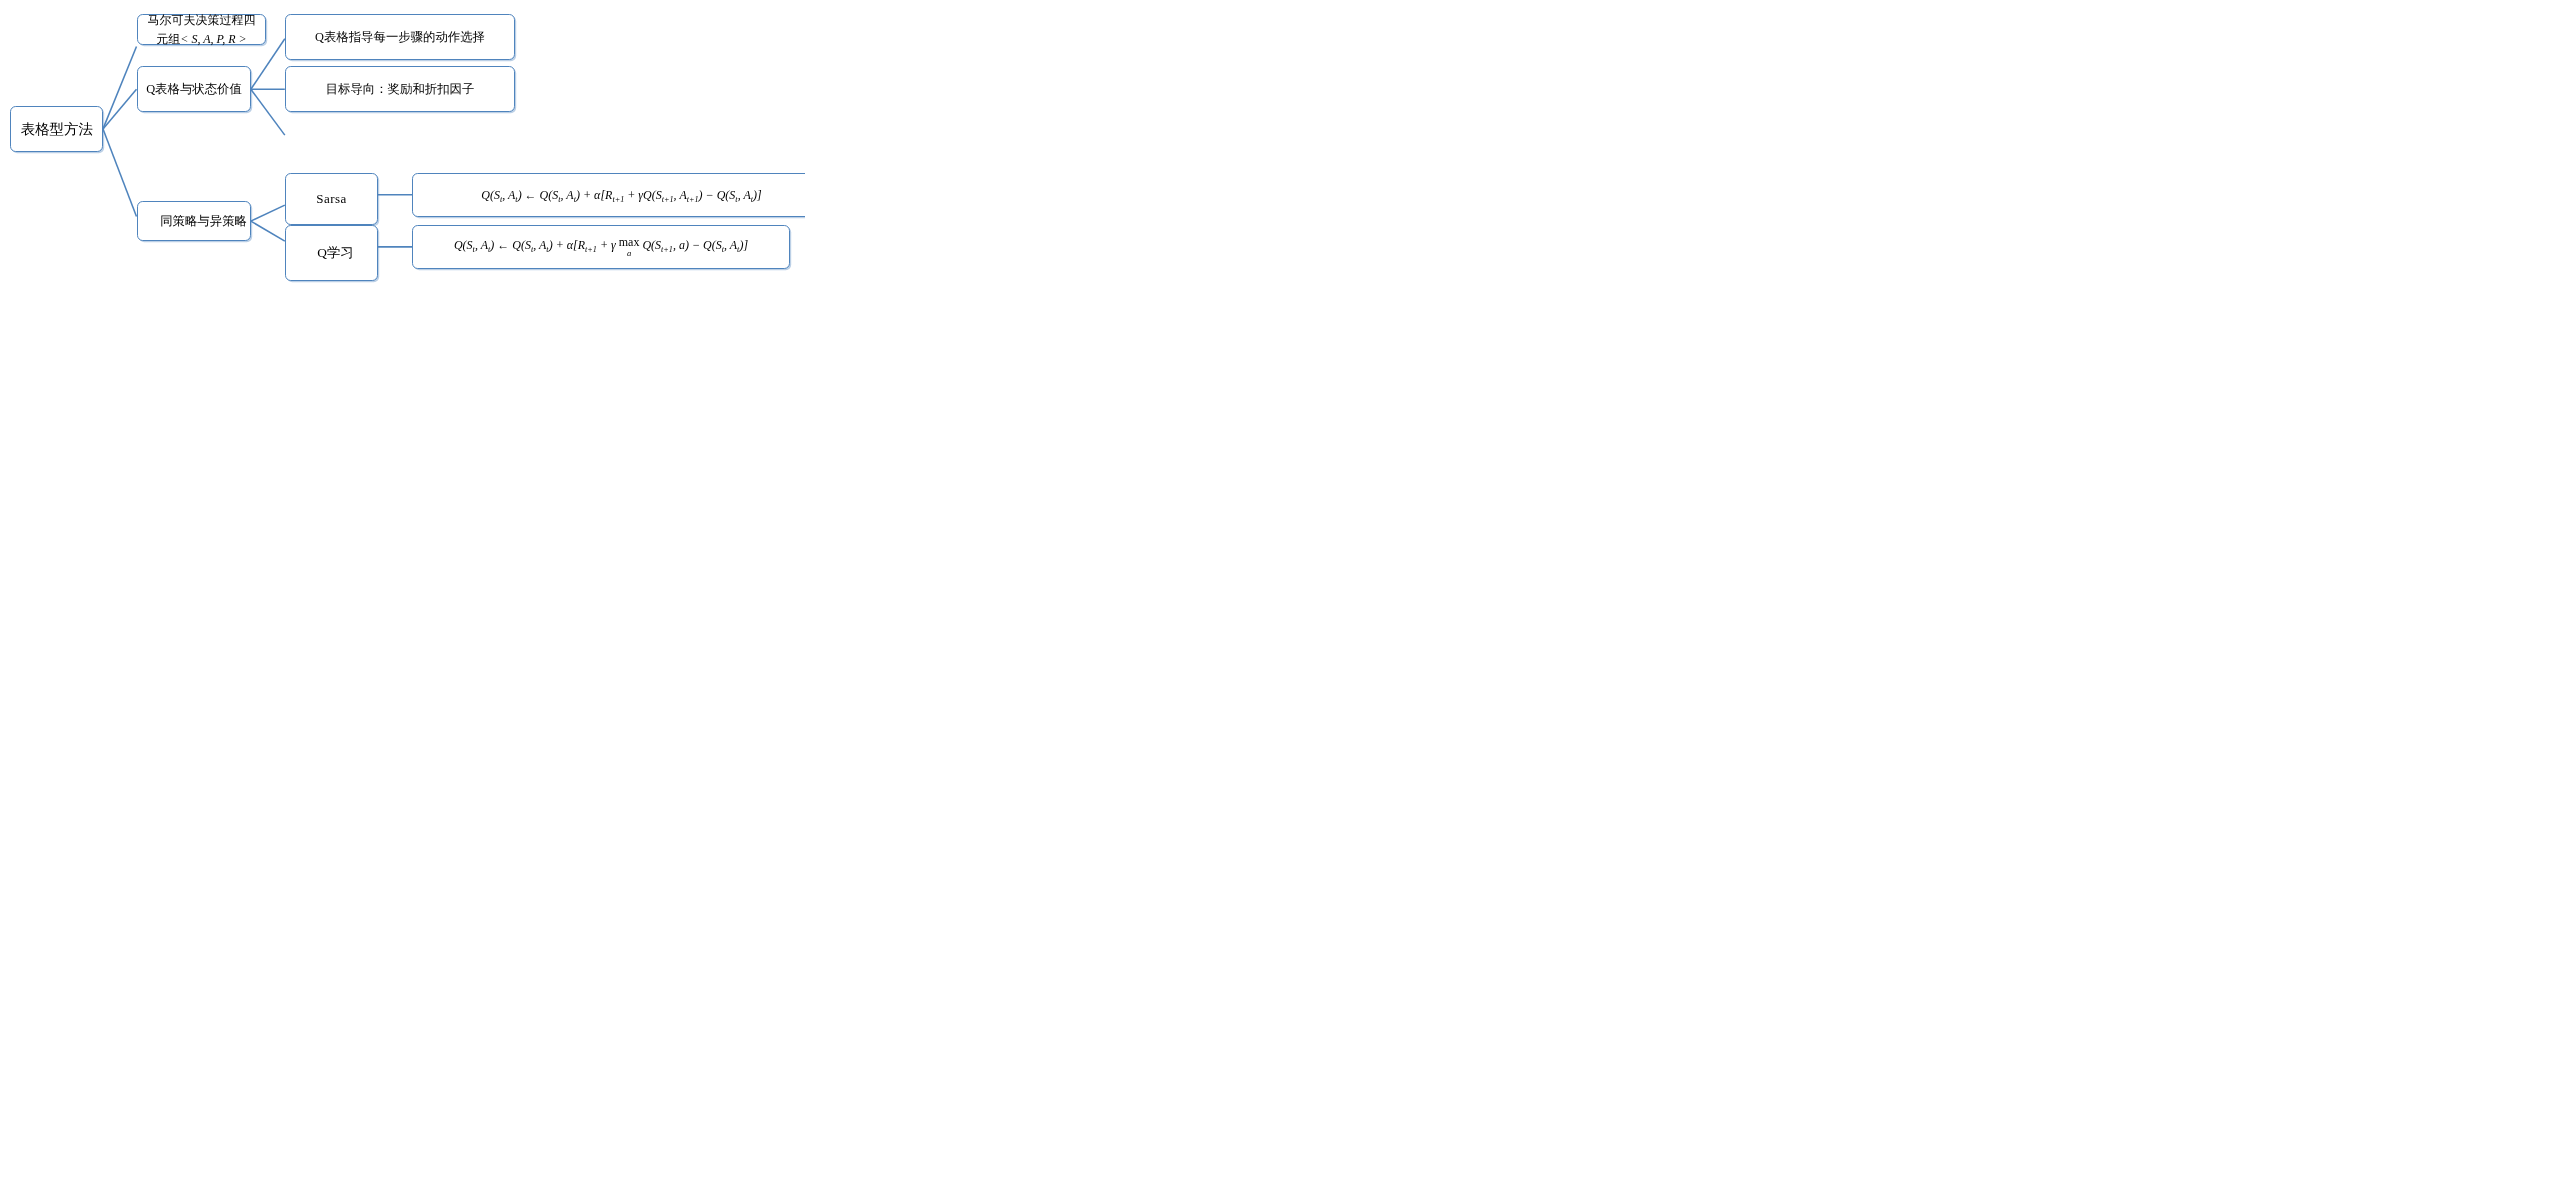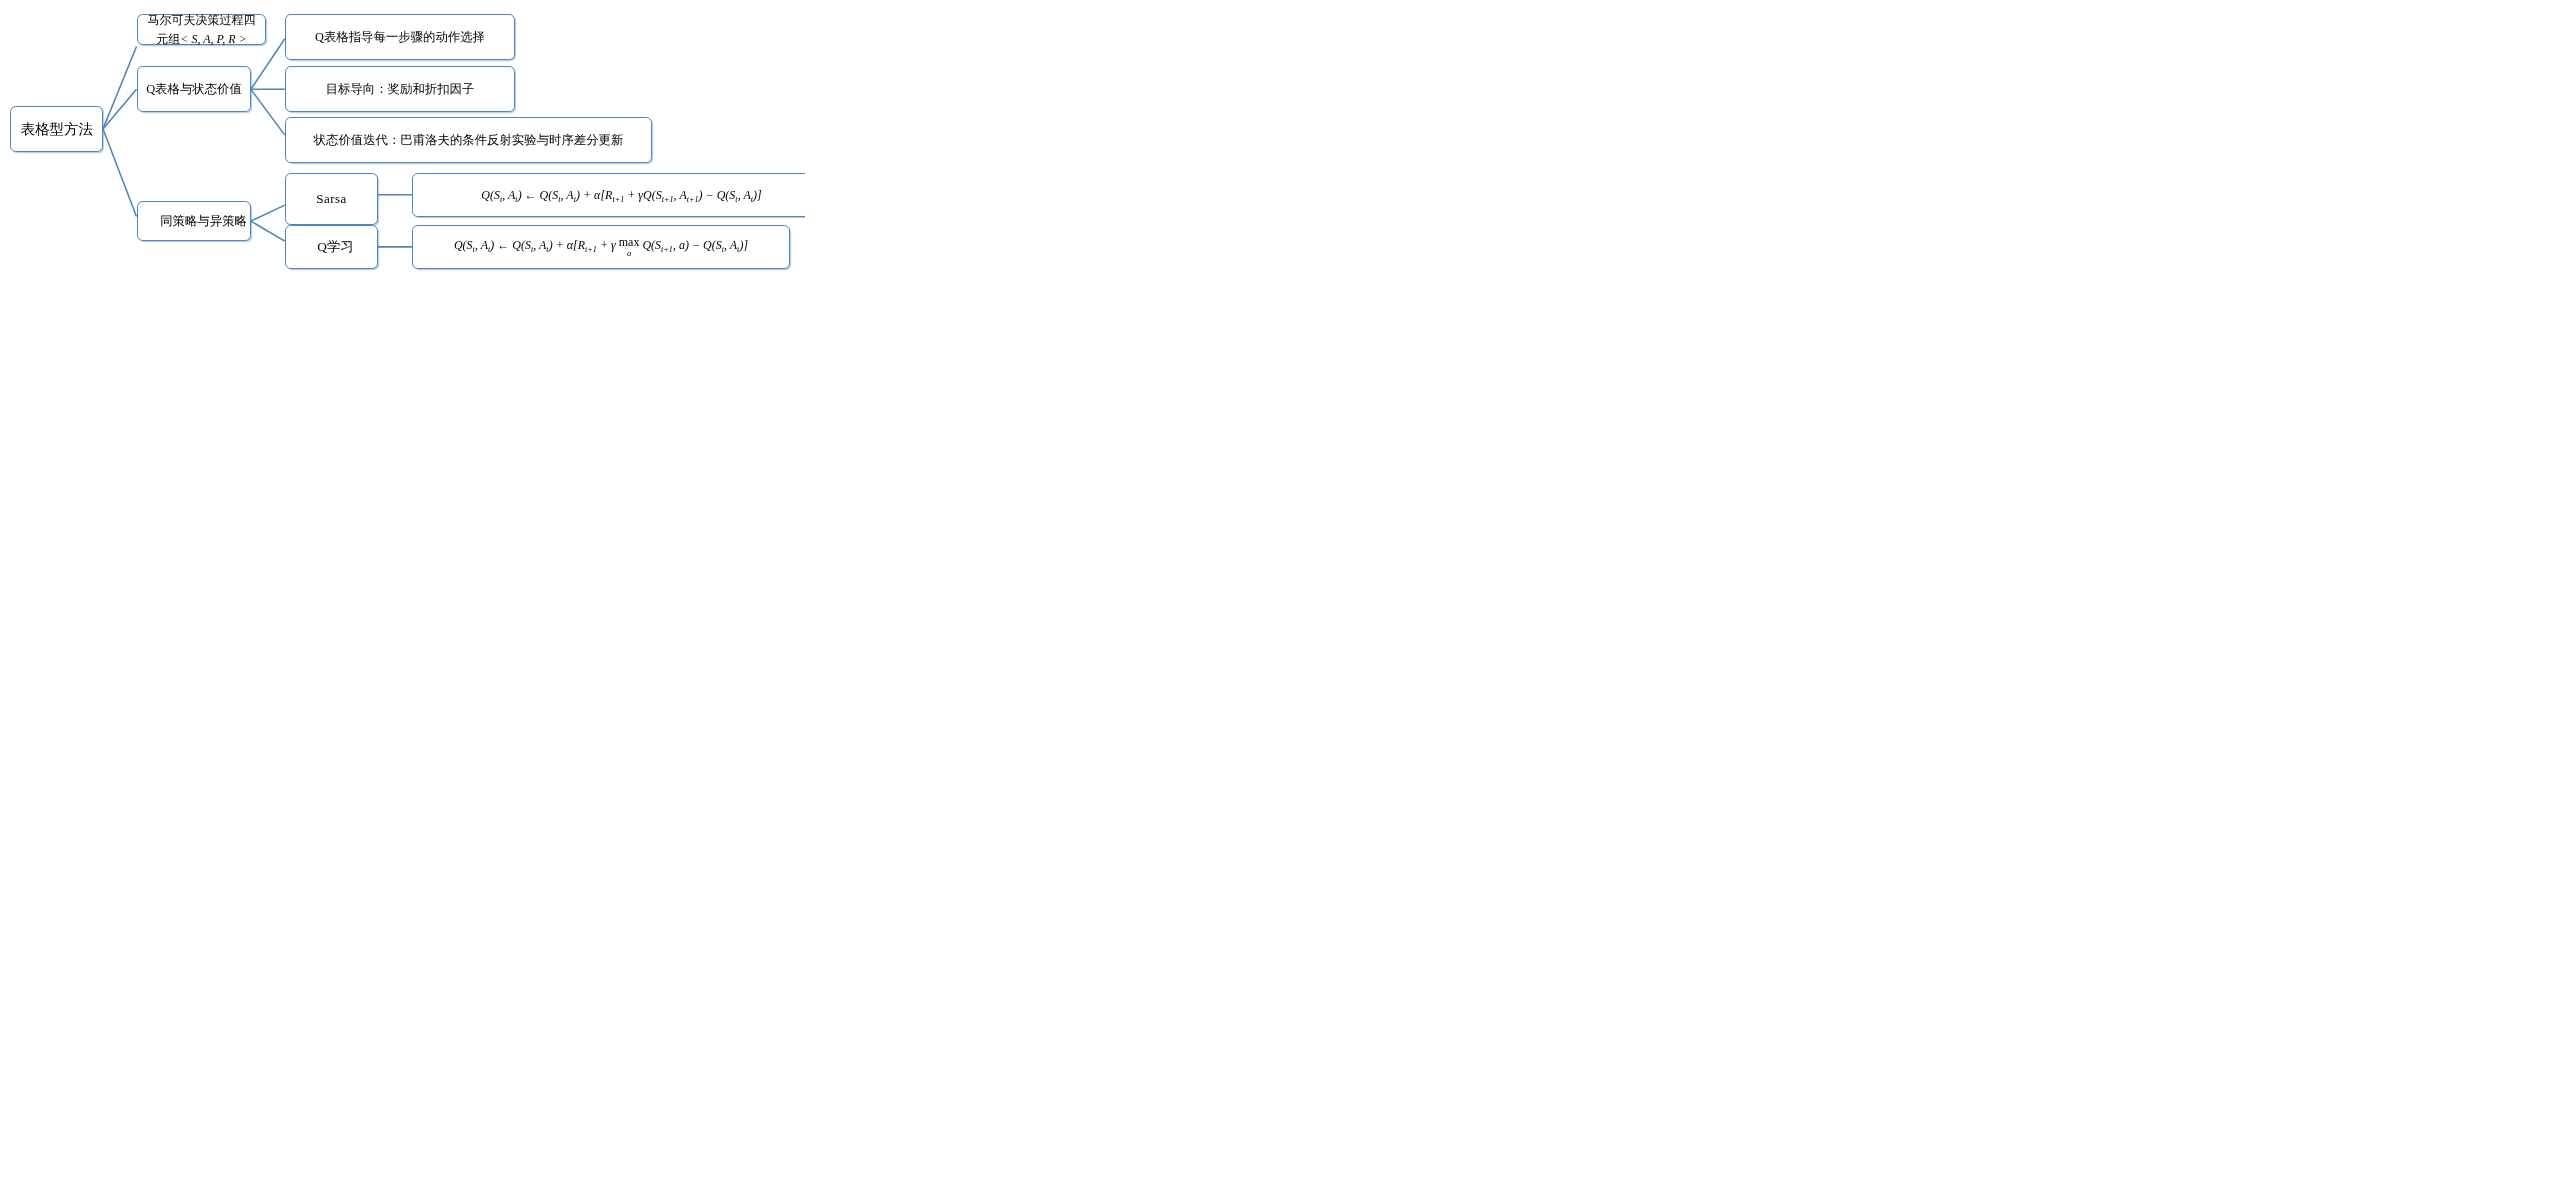--- a/index.html
+++ b/index.html
@@ -33,21 +33,21 @@
   .nowrap{white-space:nowrap;}
   
   #n-root   {left:10.3px;  top:106px; width:93px; height:46px; font-size:14.4px;}
   #n-mdp    {left:137px; top:14.4px;  width:129px; height:31px; font-size:12px; line-height:1.55;}
   #n-qtable {left:137px; top:66px; width:114px; height:46px; font-size:12.4px;}
   #n-action {left:285px; top:14.4px;  width:230px; height:46px; font-size:12.4px;}
   #n-goal   {left:285px; top:66px; width:230px; height:46px; font-size:12.4px;}
   #n-viter  {left:285px; top:117px; width:367px; height:46px; font-size:12.4px;}
   #n-policy {left:137px; top:201px; width:114px; height:40px; font-size:12.4px;justify-content:flex-end;}
   #n-sarsa  {left:285px; top:173px; width:93px; height:52px; font-size:13px; letter-spacing:0.5px;}
-  #n-qlearn {left:285px; top:225px; width:93px; height:44px; font-size:13.4px;padding-left:11px;}
+  #n-qlearn {left:285px; top:225px; width:93px; height:56px; font-size:13.4px;padding-left:11px;}
   #n-f1     {left:412px; top:173px; width:419px; height:44px; font-size:12px;}
   #n-f2     {left:412px; top:225px; width:378px; height:44px; font-size:12px;}
   
   .it{font-style:italic;}
   sub.it{font-size:68%; line-height:0;}
   .maxstack{
     display:inline-block;text-align:center;vertical-align:-0.55em;
     line-height:0.95;font-style:normal;
   }
   .maxstack .top{display:block;font-style:normal;}
@@ -84,23 +84,20 @@
   </div>
 
   <div class="node" id="n-action">
     <span class="lbl nowrap">Q表格指导每一步骤的动作选择</span>
   </div>
 
   <div class="node" id="n-goal">
     <span class="lbl nowrap">目标导向：奖励和折扣因子</span>
   </div>
 
-  <div class="node" id="n-viter">
-    <span class="lbl nowrap">状态价值迭代：巴甫洛夫的条件反射实验与时序差分更新</span>
-  </div>
 
   <div class="node" id="n-policy">
     <span class="lbl nowrap">同策略与异策略</span>
   </div>
 
   <div class="node" id="n-sarsa">
     <span class="lbl nowrap">Sarsa</span>
   </div>
 
   <div class="node" id="n-qlearn">

